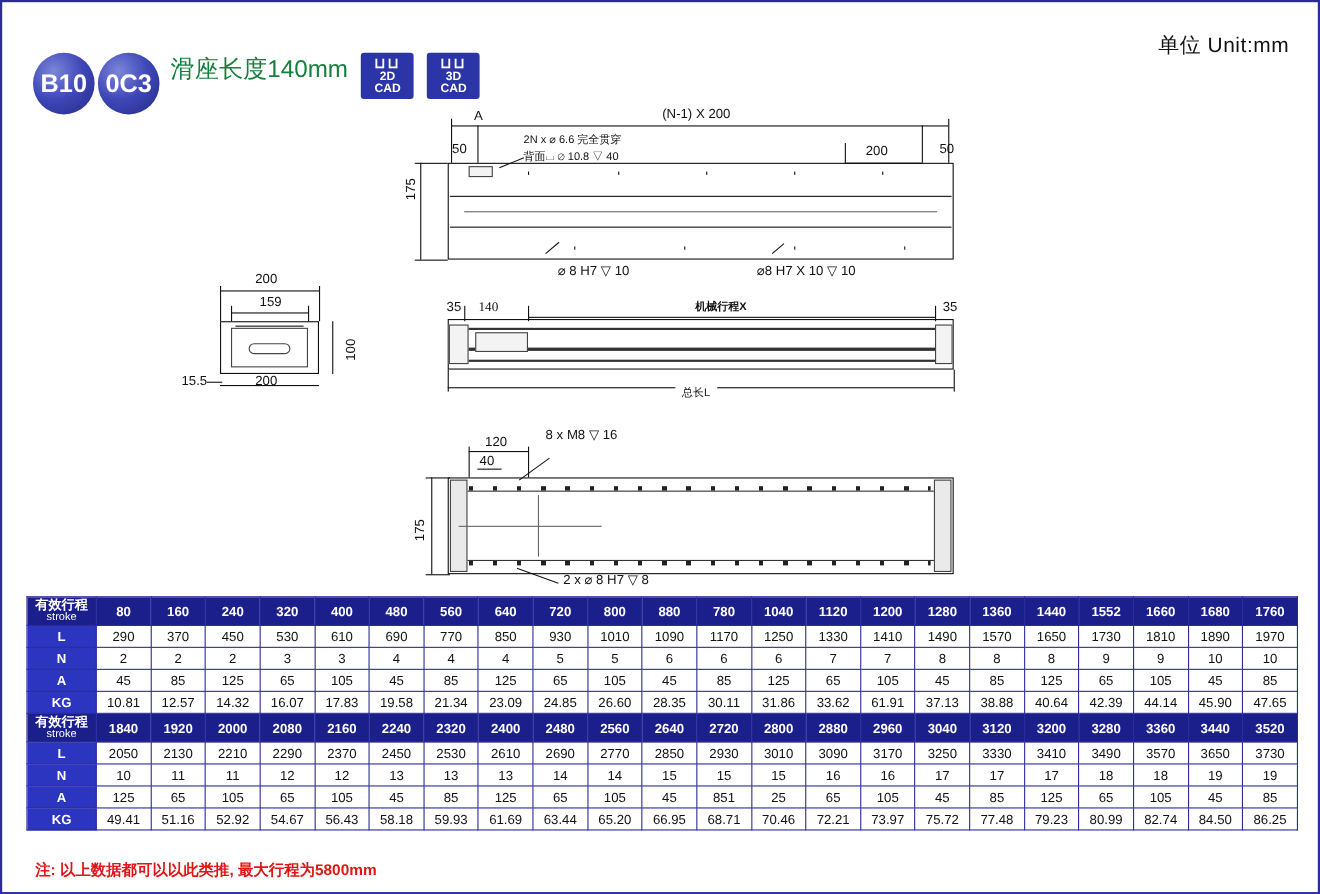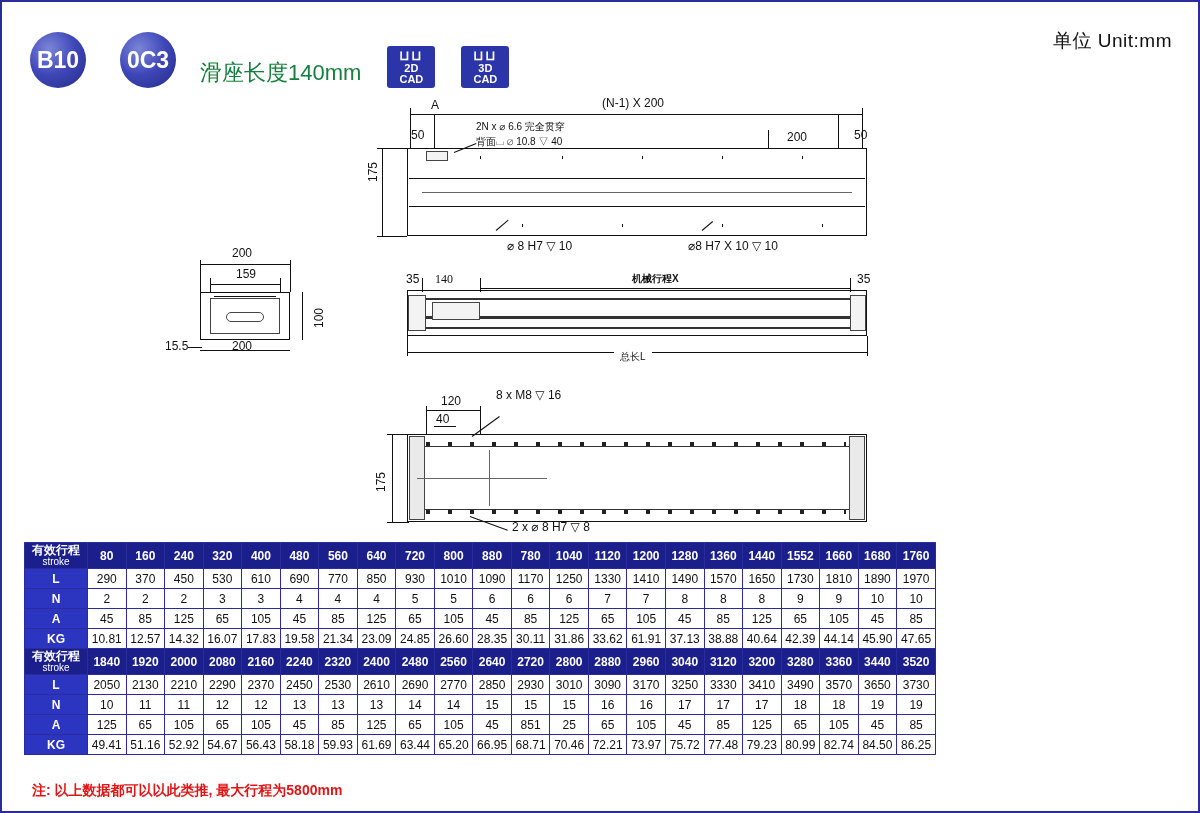--- a/index.html
+++ b/index.html
@@ -16,31 +16,31 @@
     box-sizing:border-box;
     border:2px solid #2b2b9c;
     background:#fff;
   }
   
   .unit{
     position:absolute;right:26px;top:26px;
     font-size:19px;letter-spacing:.5px;
   }
   .badge-wrap{
-    position:absolute;left:28px;top:30px;
-    display:flex;align-items:flex-end;gap:14px;
+    position:absolute;left:28px;top:46px;
+    display:flex;align-items:flex-start;gap:0px;
   }
   .ball{
     width:56px;height:56px;border-radius:50%;
     background:radial-gradient(circle at 34% 30%, #7b86d8 0%, #3f47b8 48%, #232a86 100%);
     color:#fff;font-size:23px;font-weight:bold;
     display:flex;align-items:center;justify-content:center;
     letter-spacing:0px;
   }
-  .ball.second{margin-left:20px;}
+  .ball.second{margin-left:3px;}
   .model-title{
     margin-left:10px;font-size:22px;color:#15803d;font-weight:500;
   }
   .cadbtn{
     width:48px;height:42px;margin-left:12px;
     background:#2b35a8;border-radius:3px;color:#fff;
     display:flex;flex-direction:column;align-items:center;justify-content:flex-end;
     font-size:11px;font-weight:bold;padding-bottom:3px;box-sizing:border-box;
     position:relative;
   }
@@ -55,21 +55,21 @@
   .lab.cn{font-size:10px;}
   .ln{position:absolute;background:#111;}
   .hl{height:1px;}
   .vl{width:1px;}
   .box{position:absolute;border:1px solid #111;box-sizing:border-box;}
   .boxg{position:absolute;border:1px solid #444;box-sizing:border-box;background:#f3f3f3;}
   
   table.spec{
     position:absolute;left:22px;top:540px;
     border-collapse:collapse;
-    width:912px;
+    width:1156px;
     font-size:12px;
   }
   table.spec td,table.spec th{
     border:1px solid #2b2b9c;
     text-align:center;
     padding:1px 0;
     height:17px;
   }
   table.spec .hdr{
     background:#1b1f8c;color:#fff;font-weight:bold;

